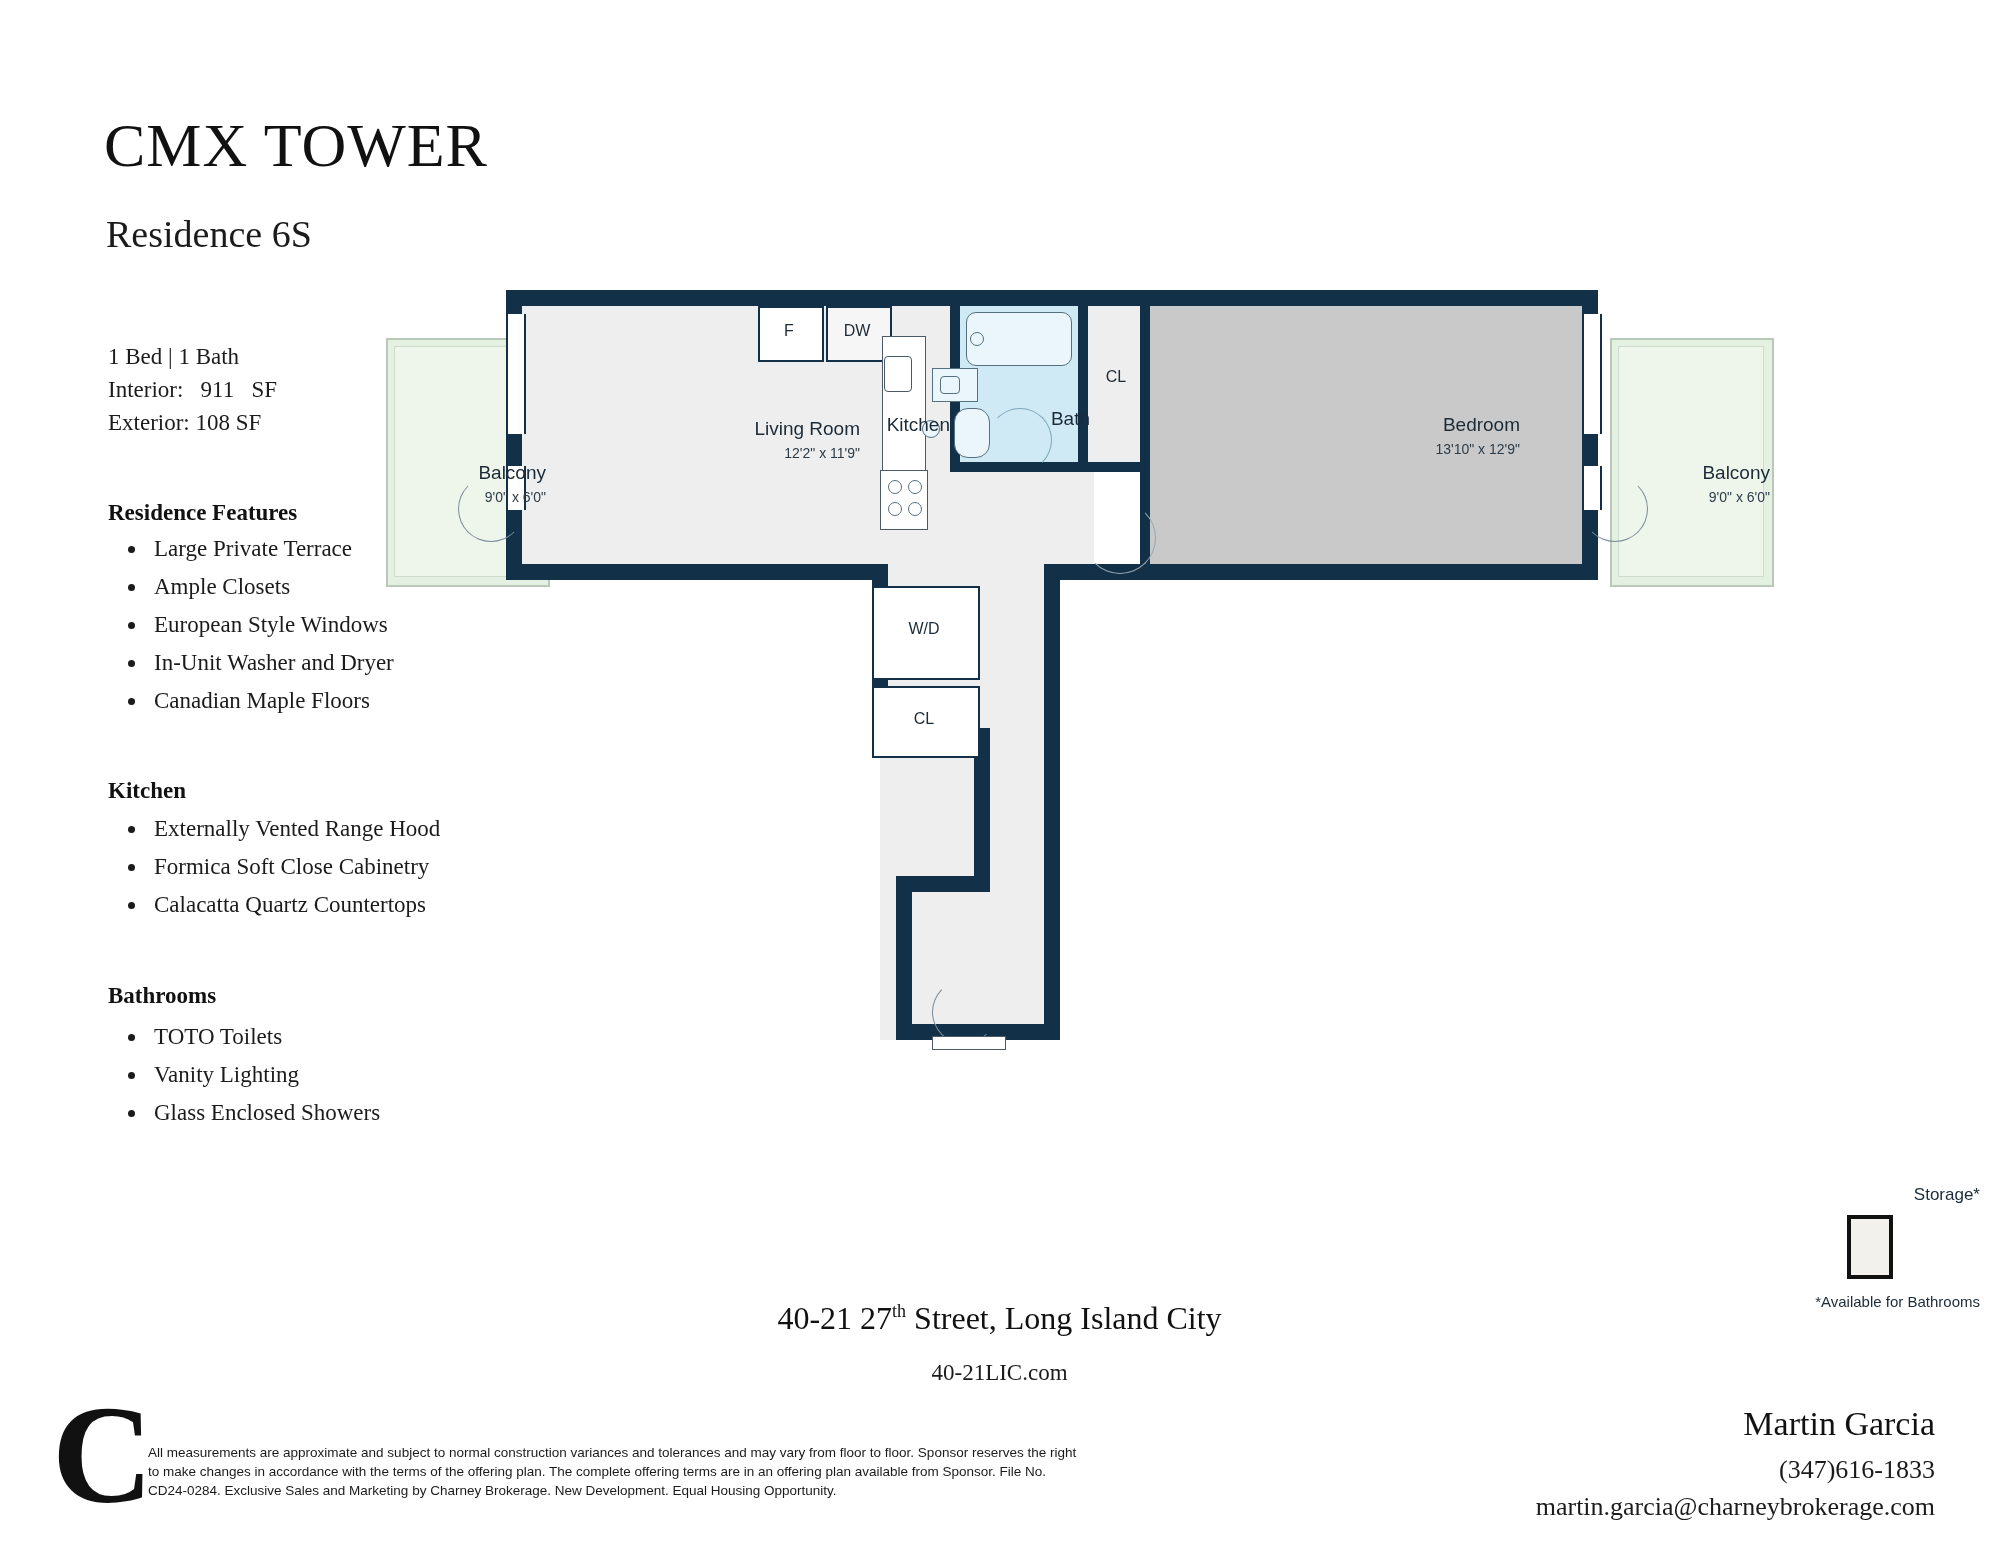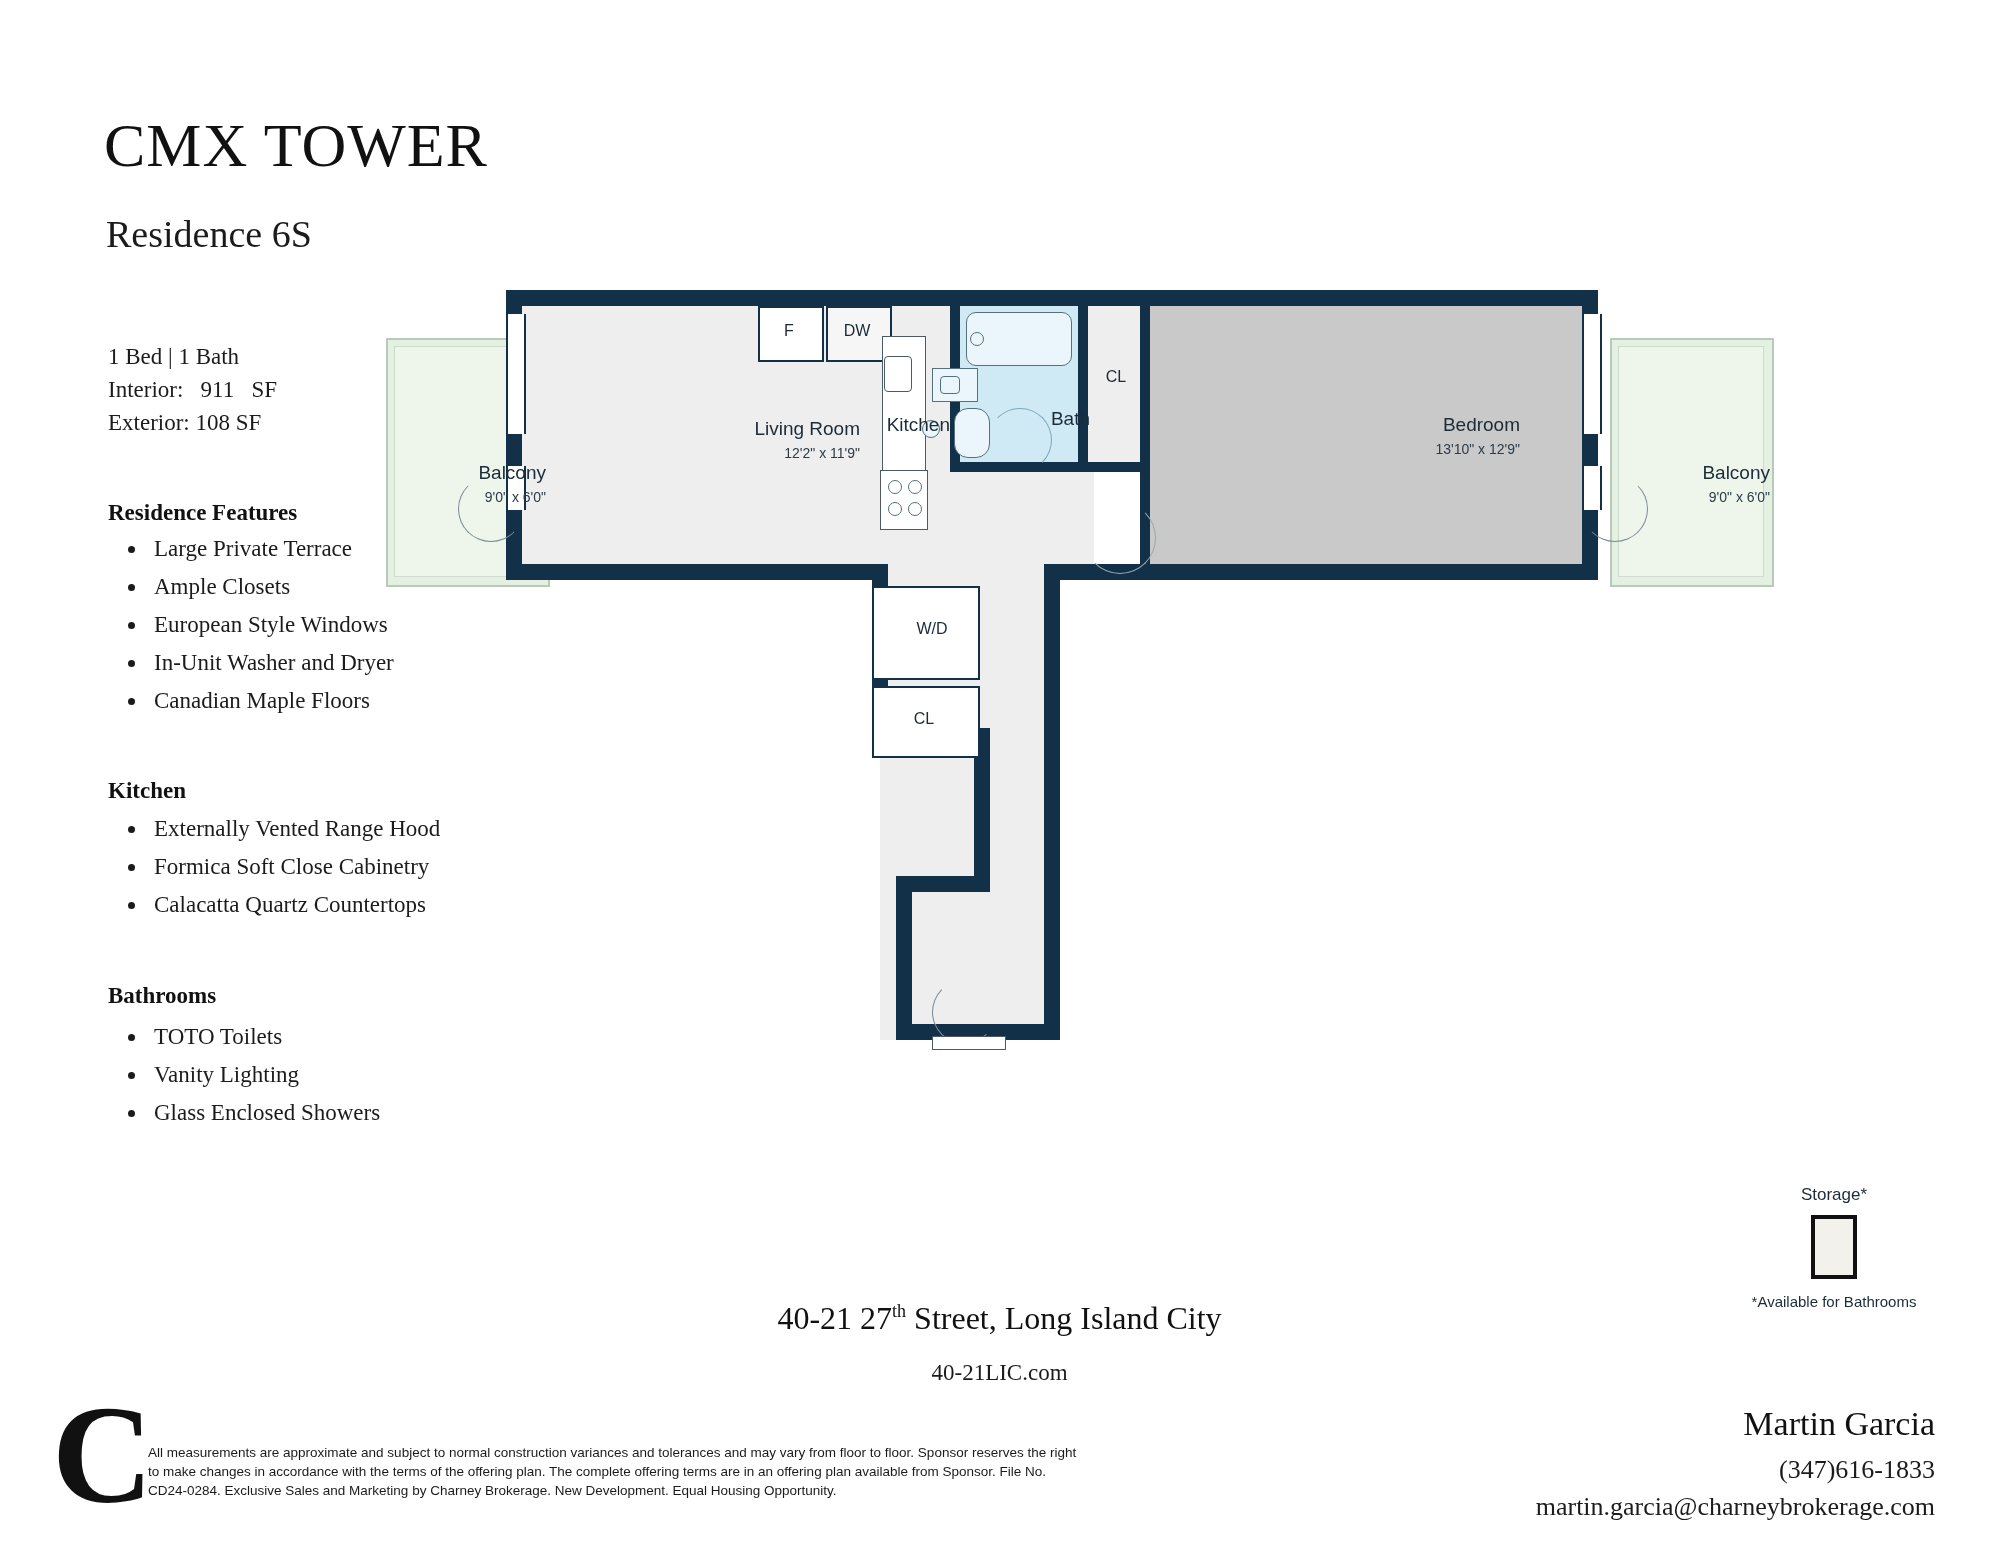--- a/index.html
+++ b/index.html
@@ -147,23 +147,23 @@
   .door-arc {
     position: absolute;
     border: 1.5px solid #5a6a76;
     border-radius: 50%;
     background: transparent;
   }
 
   
   .storage-wrap {
     position: absolute;
-    left: 1724px;
+    left: 1760px;
     top: 1185px;
-    text-align: center;
+    text-align: right;
     width: 220px;
   }
   .storage-label {
     font-family: "Liberation Sans", sans-serif;
     font-size: 17px;
     color: #1b2b38;
   }
   .storage-box {
     width: 38px;
     height: 56px;
@@ -348,21 +348,21 @@
     <div class="fixture" style="left:490px; top:42px; width:12px; height:12px; border-radius:50%;"></div>
     <div class="fixture" style="left:452px; top:78px; width:44px; height:32px;"></div>
     <div class="fixture" style="left:460px; top:86px; width:18px; height:16px; border-radius:4px;"></div>
     <div class="fixture" style="left:474px; top:118px; width:34px; height:48px; border-radius:14px;"></div>
     <div class="fixture" style="left:442px; top:130px; width:16px; height:16px; border-radius:50%;"></div>
 
     <div class="label-sm" style="left:604px; top:78px; width:64px;">CL</div>
     <div class="wall" style="left:604px; top:172px; width:66px; height:10px;"></div>
 
     <div class="box-line" style="left:392px; top:296px; width:104px; height:90px;"></div>
-    <div class="label-sm" style="left:392px; top:330px; width:104px;margin-left:8px;">W/D</div>
+    <div class="label-sm" style="left:392px; top:330px; width:104px;">W/D</div>
     <div class="box-line" style="left:392px; top:396px; width:104px; height:68px;"></div>
     <div class="label-sm" style="left:392px; top:420px; width:104px;">CL</div>
 
     <div class="label" style="left:100px; top:128px; width:280px;">
       <span>Living Room</span>
       <span class="dim">12'2" x 11'9"</span>
     </div>
     <div class="label" style="left:270px; top:124px; width:200px;">
       <span>Kitchen</span>
     </div>

